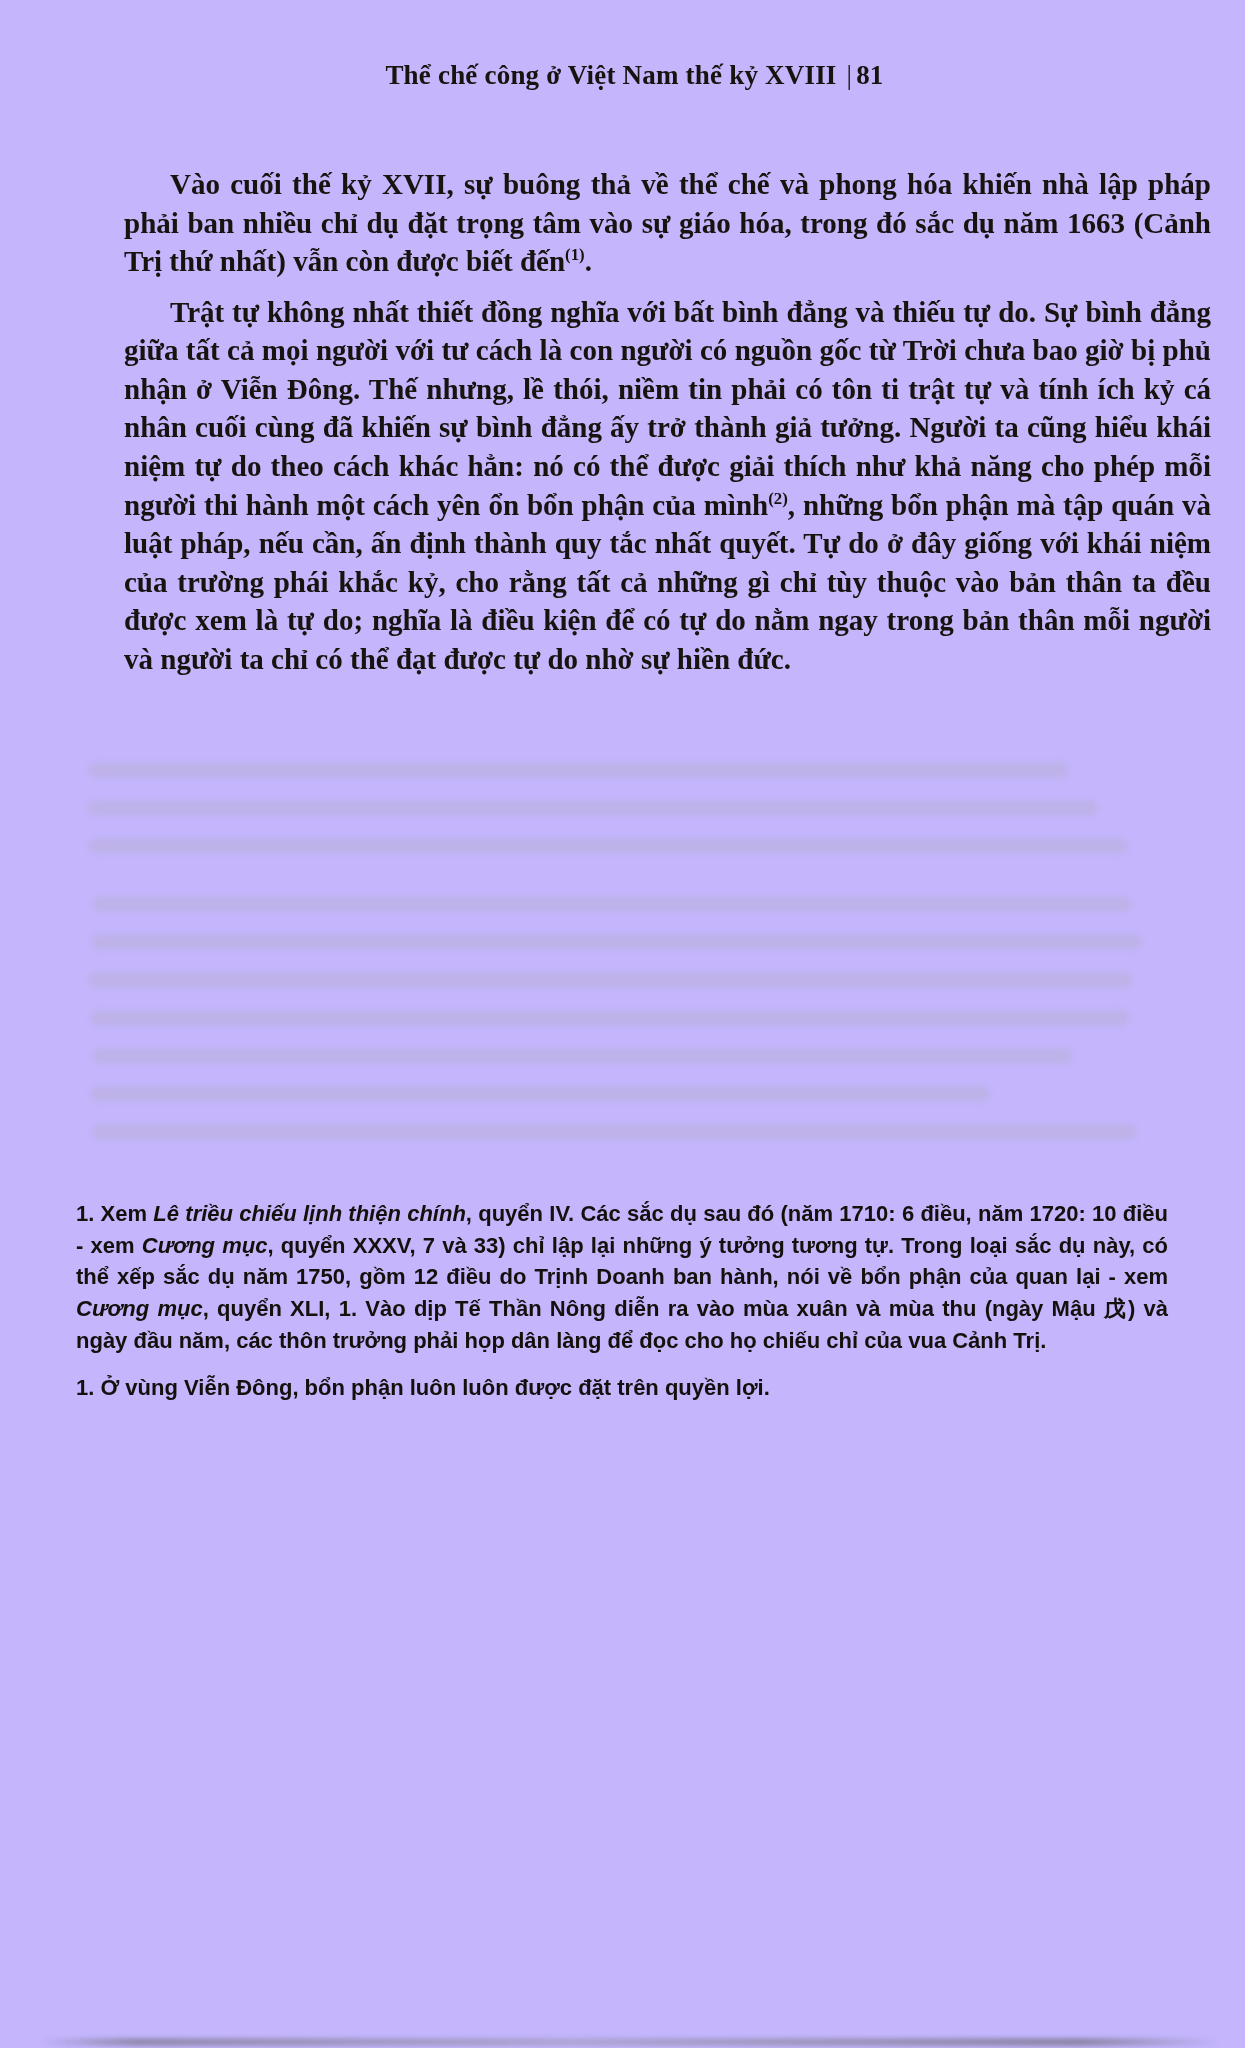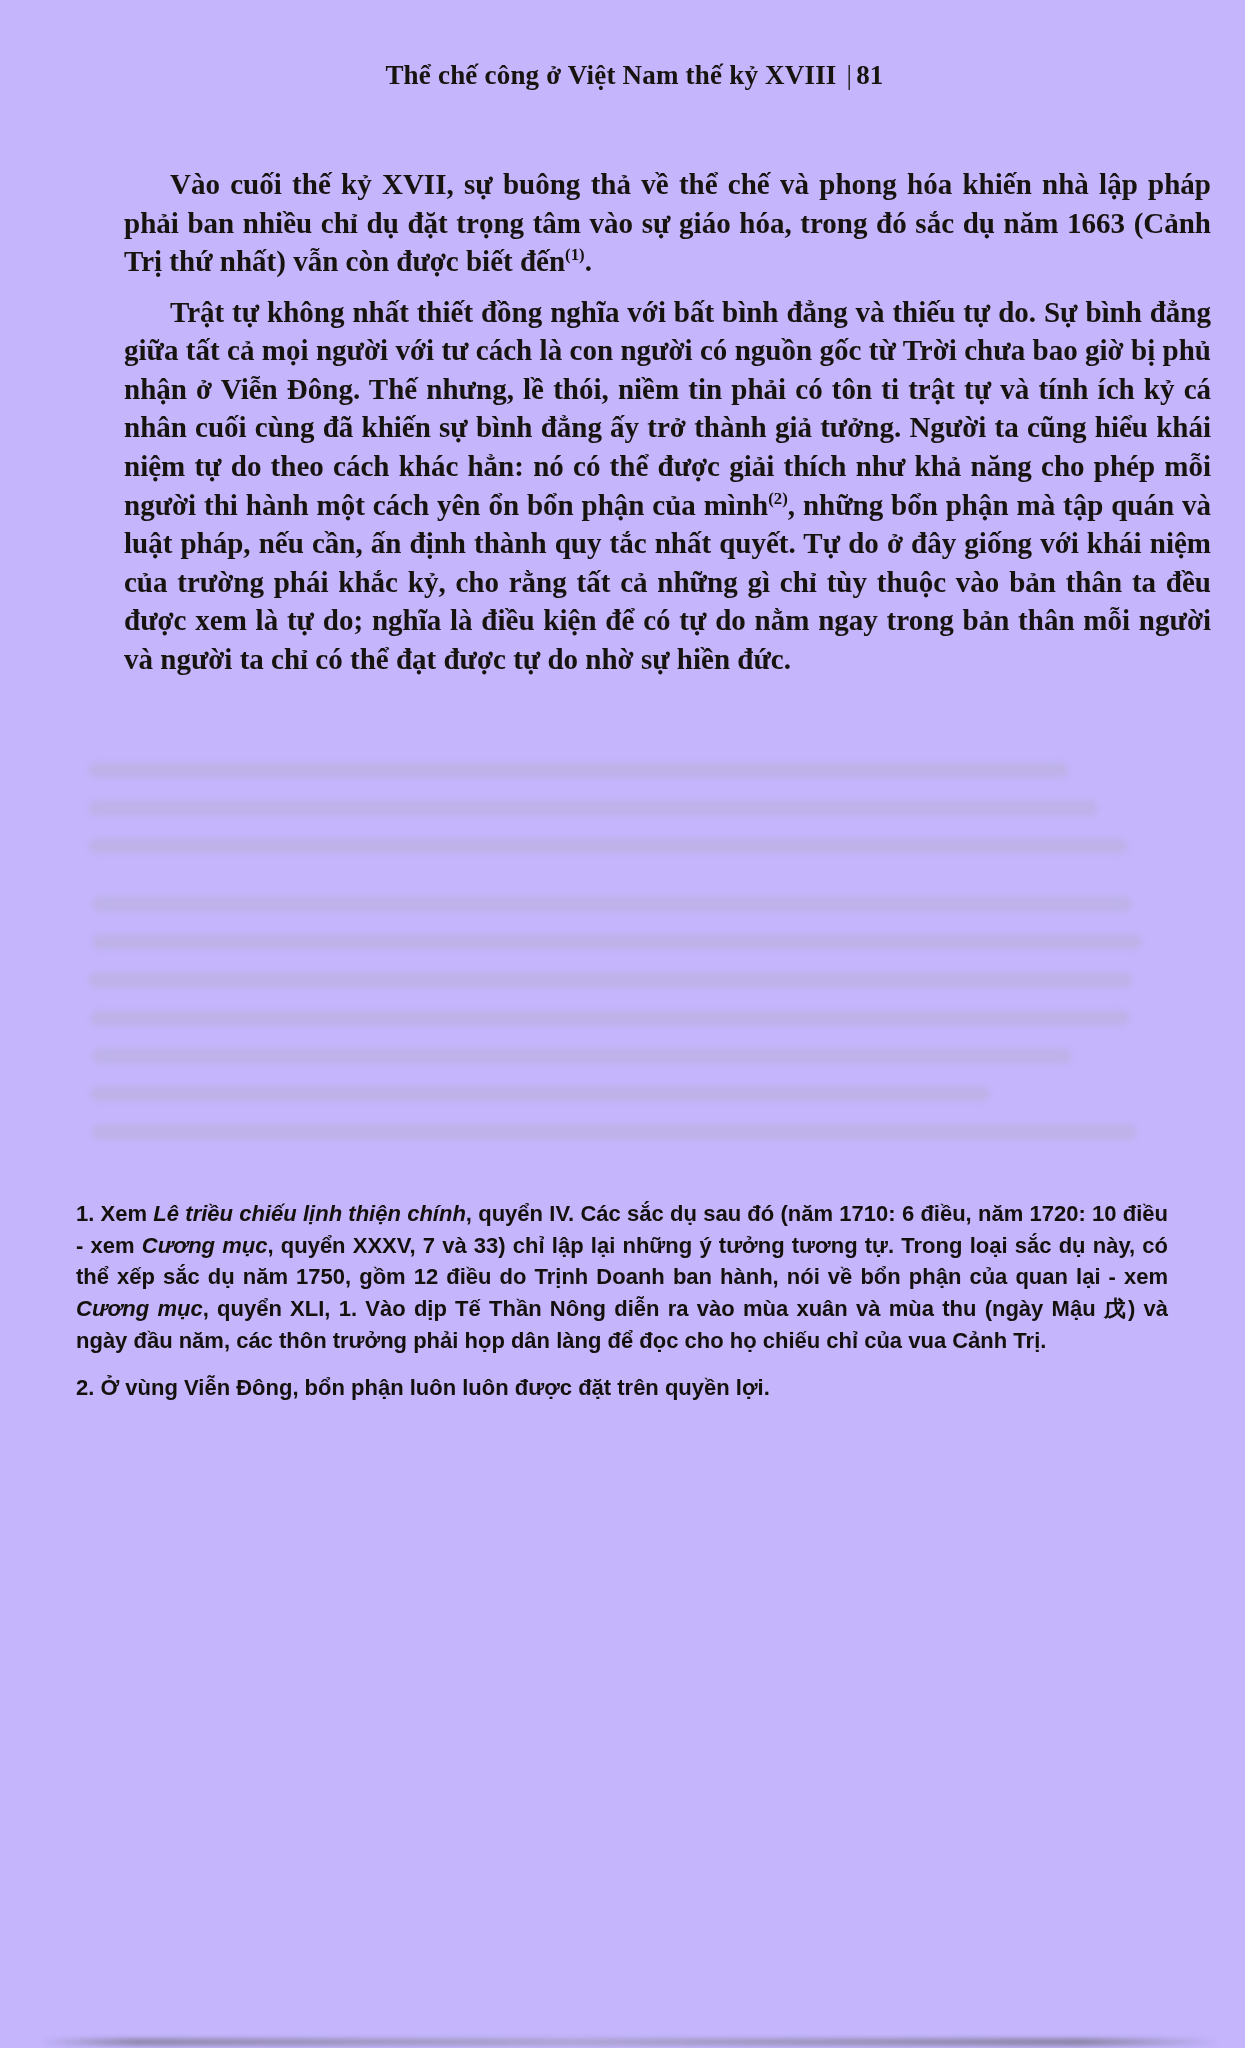--- a/index.html
+++ b/index.html
@@ -103,18 +103,18 @@
     <div class="ghost" style="top:934px;left:92px;width:1050px;"></div>
     <div class="ghost" style="top:972px;left:88px;width:1045px;"></div>
     <div class="ghost" style="top:1010px;left:90px;width:1040px;"></div>
     <div class="ghost" style="top:1048px;left:92px;width:980px;"></div>
     <div class="ghost" style="top:1086px;left:90px;width:900px;"></div>
     <div class="ghost" style="top:1124px;left:92px;width:1045px;"></div>
   </div>
 
   <div class="footnotes">
     <p class="footnote"><span>1. Xem </span><em>Lê triều chiếu lịnh thiện chính</em><span>, quyển IV. Các sắc dụ sau đó (năm 1710: 6 điều, năm 1720: 10 điều - xem </span><em>Cương mục</em><span>, quyển XXXV, 7 và 33) chỉ lập lại những ý tưởng tương tự. Trong loại sắc dụ này, có thể xếp sắc dụ năm 1750, gồm 12 điều do Trịnh Doanh ban hành, nói về bổn phận của quan lại - xem </span><em>Cương mục</em><span>, quyển XLI, 1. Vào dịp Tế Thần Nông diễn ra vào mùa xuân và mùa thu (ngày Mậu 戊) và ngày đầu năm, các thôn trưởng phải họp dân làng để đọc cho họ chiếu chỉ của vua Cảnh Trị.</span></p>
-    <p class="footnote"><span>2. Ở vùng Viễn Đông, bổn phận luôn luôn được đặt trên quyền lợi.</span></p>
+    <p class="footnote"><span>1. Ở vùng Viễn Đông, bổn phận luôn luôn được đặt trên quyền lợi.</span></p>
   </div>
 
   <div class="scan-bottom"></div>
 
 </div>
 
 </body></html>

